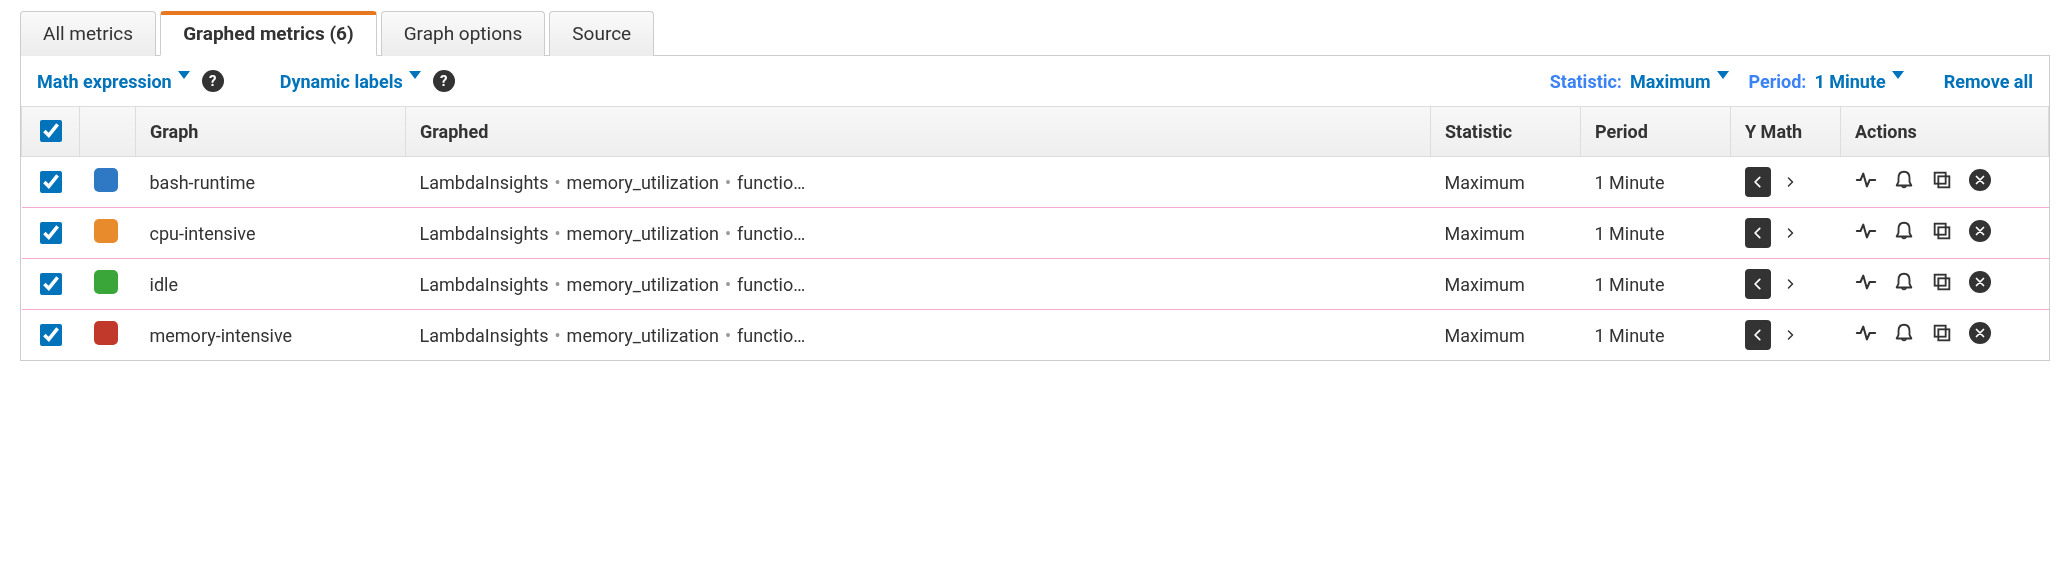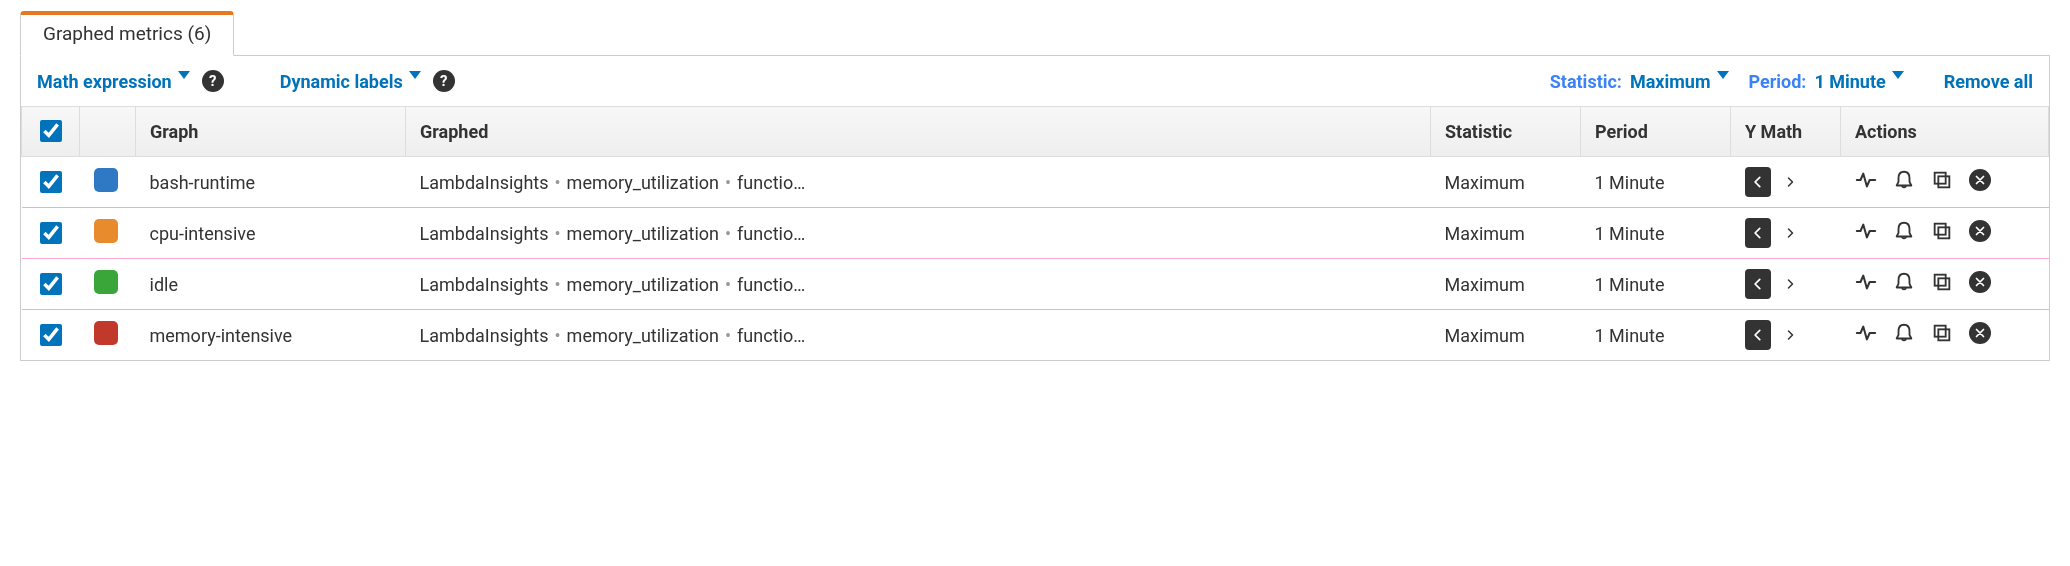--- a/index.html
+++ b/index.html
@@ -23,21 +23,21 @@
     margin-right: 4px;
     border-radius: 4px 4px 0 0;
     cursor: pointer;
     font-size: 19px;
     color: #333;
     position: relative;
     top: 1px;
   }
   .tab.active {
     background: #fff;
-    font-weight: 400;
+    font-weight: 700;
     border-top: 4px solid #e87722;
     padding-top: 7px;
     border-bottom: 1px solid #fff;
   }
   .panel {
     border: 1px solid #ccc;
     border-top: none;
   }
   .toolbar {
     display: flex;
@@ -129,21 +129,24 @@
   .col-label { width: 270px; }
   .col-stat { width: 150px; }
   .col-period { width: 150px; margin-left: 28px; }
   .col-yaxis { width: 110px; }
   .col-actions { width: 208px; }
 </style>
 </head>
 <body>
 
 <div class="tabs">
+  <div class="tab">All metrics</div>
   <div class="tab active">Graphed metrics (6)</div>
+  <div class="tab">Graph options</div>
+  <div class="tab">Source</div>
 </div>
 
 <div class="panel">
 
   <div class="toolbar">
     <span class="link-btn">
       <span>Math expression</span>
       <span class="caret-down"></span>
     </span>
     <span class="help-icon">?</span>

